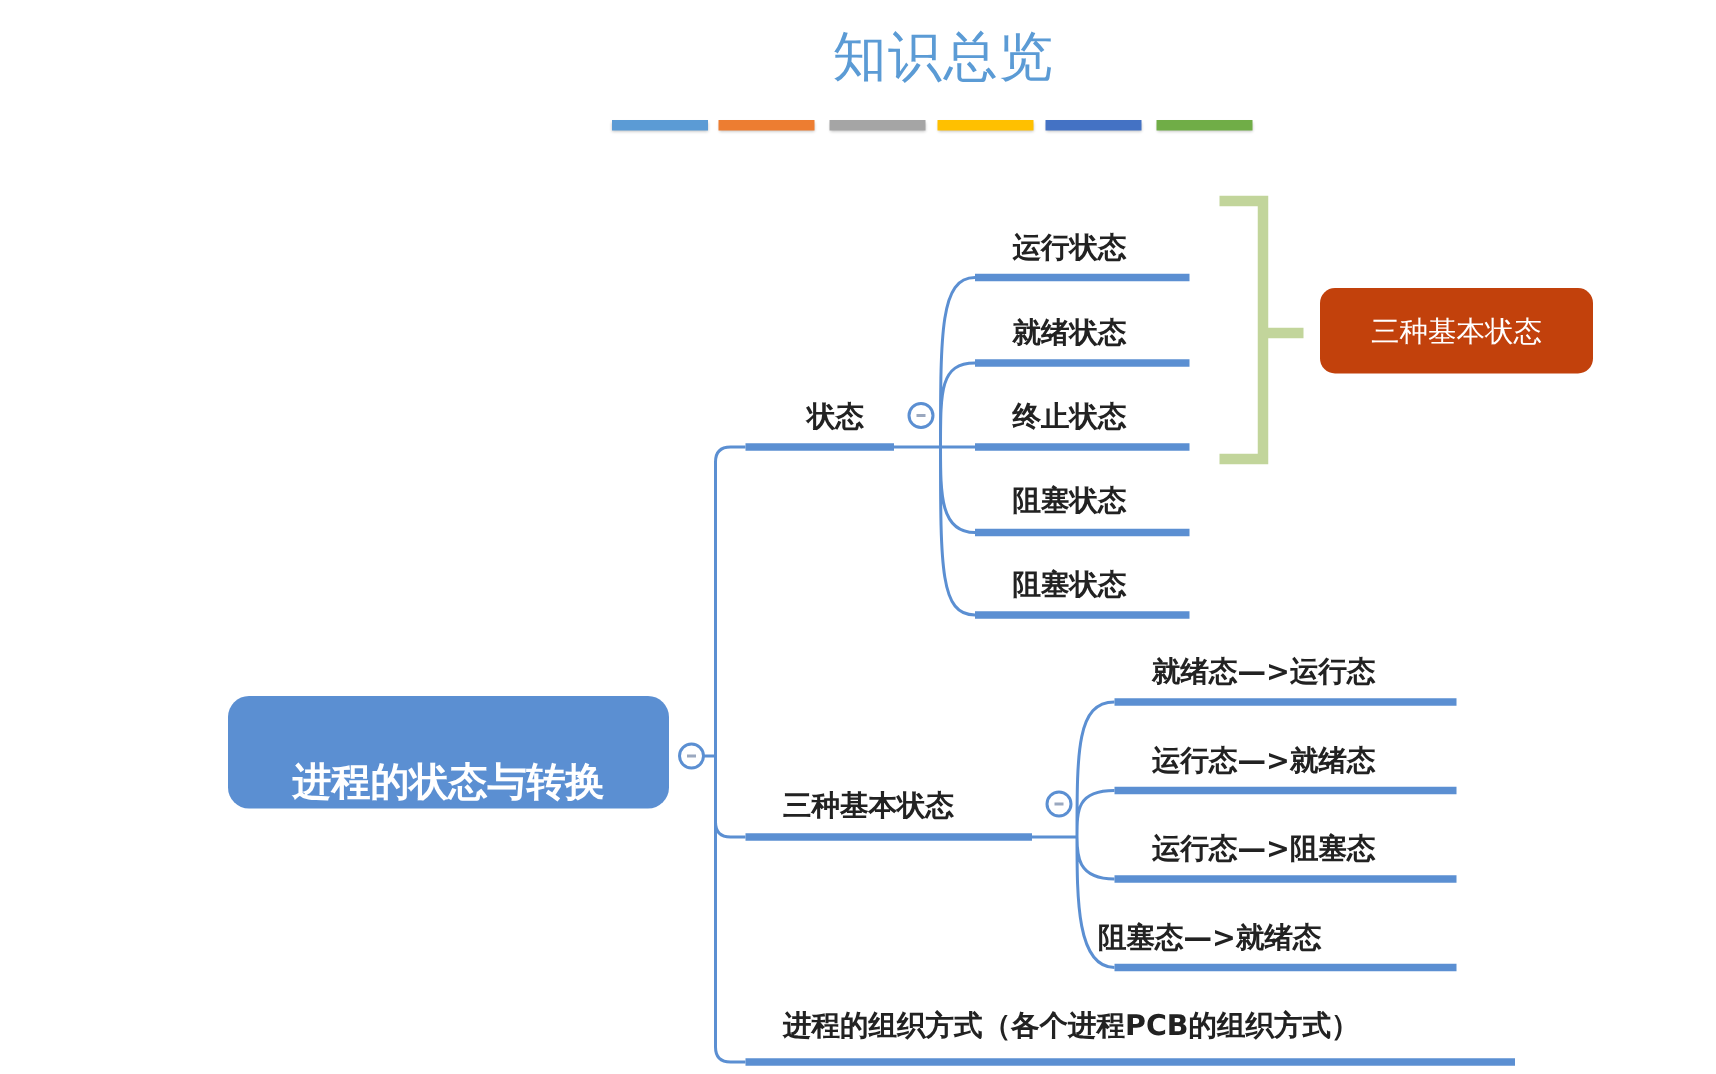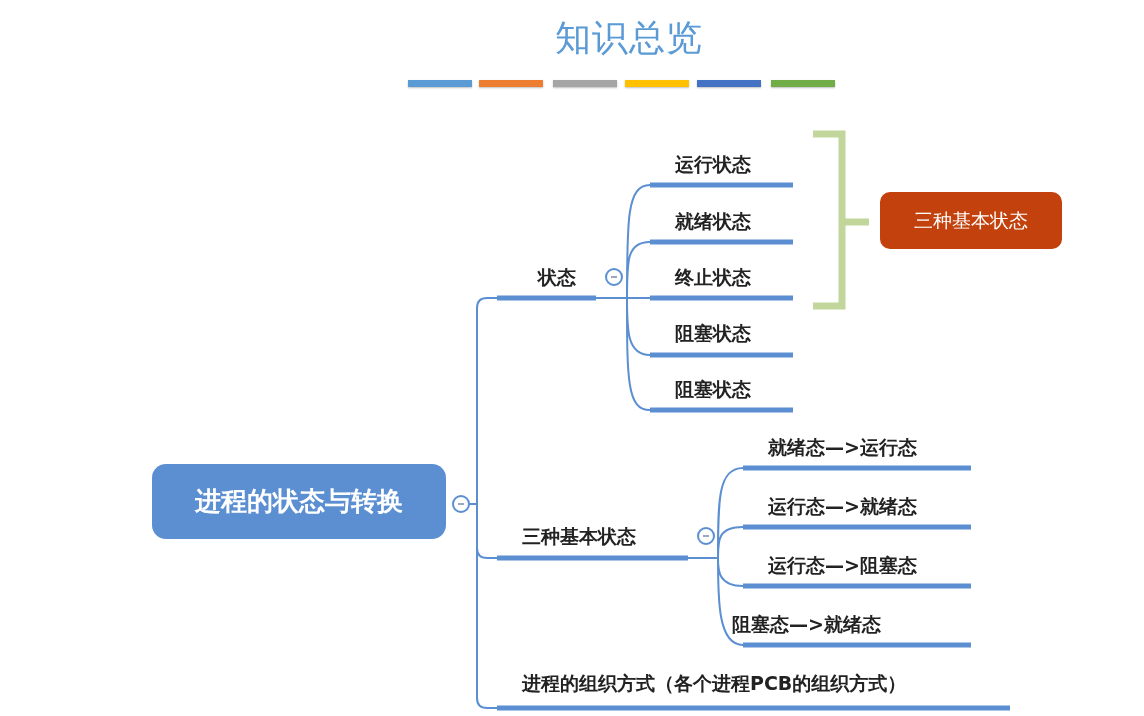--- a/index.html
+++ b/index.html
@@ -7,21 +7,21 @@
          font-family: "DejaVu Sans", "Liberation Sans", sans-serif; }
   .title { position: absolute; left: 0; width: 1258px; top: 14px; text-align: center;
            font-family: "DejaVu Serif", "Liberation Serif", serif; font-size: 36px;
            color: #5b9bd5; letter-spacing: 1px; }
   .colorbar { position: absolute; top: 80px; height: 7px; width: 64px;
               box-shadow: 0 1px 2px rgba(0,0,0,0.25); }
   svg.lines { position: absolute; left: 0; top: 0; }
   .label { position: absolute; font-size: 19px; color: #222; white-space: nowrap; font-weight: bold; }
   .root { position: absolute; left: 152px; top: 464px; width: 294px; height: 75px;
           background: #5b8fd2; border-radius: 14px; color: #fff; font-weight: bold;
-          font-size: 26px; display: flex; align-items: center; justify-content: center; }
+          font-size: 26px; display: flex; align-items: flex-end; justify-content: center; }
   .badge { position: absolute; left: 880px; top: 192px; width: 182px; height: 57px;
            background: #c2410c; border-radius: 10px; color: #fff; font-size: 19px;
            display: flex; align-items: center; justify-content: center; }
   .collapse { position: absolute; width: 18px; height: 18px; border: 2px solid #5b8fd2;
               border-radius: 50%; background: #fff; box-sizing: border-box; }
   .collapse::after { content: ""; position: absolute; left: 4px; right: 4px; top: 6px;
                      height: 2px; background: #9aa8bf; }
 </style>
 </head>
 <body>

